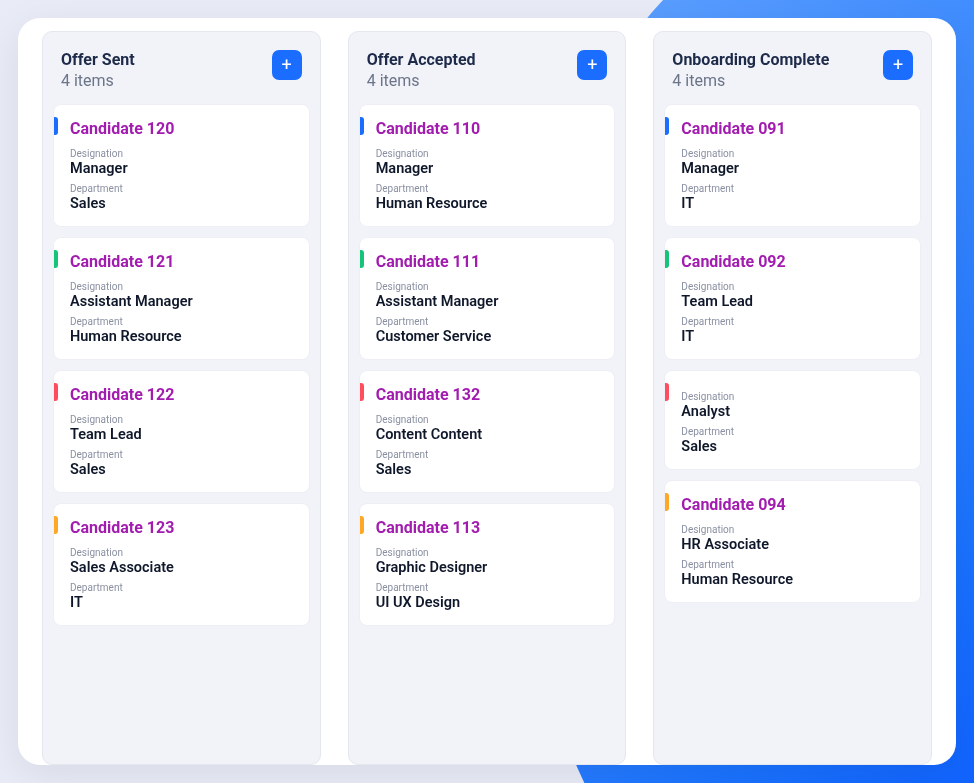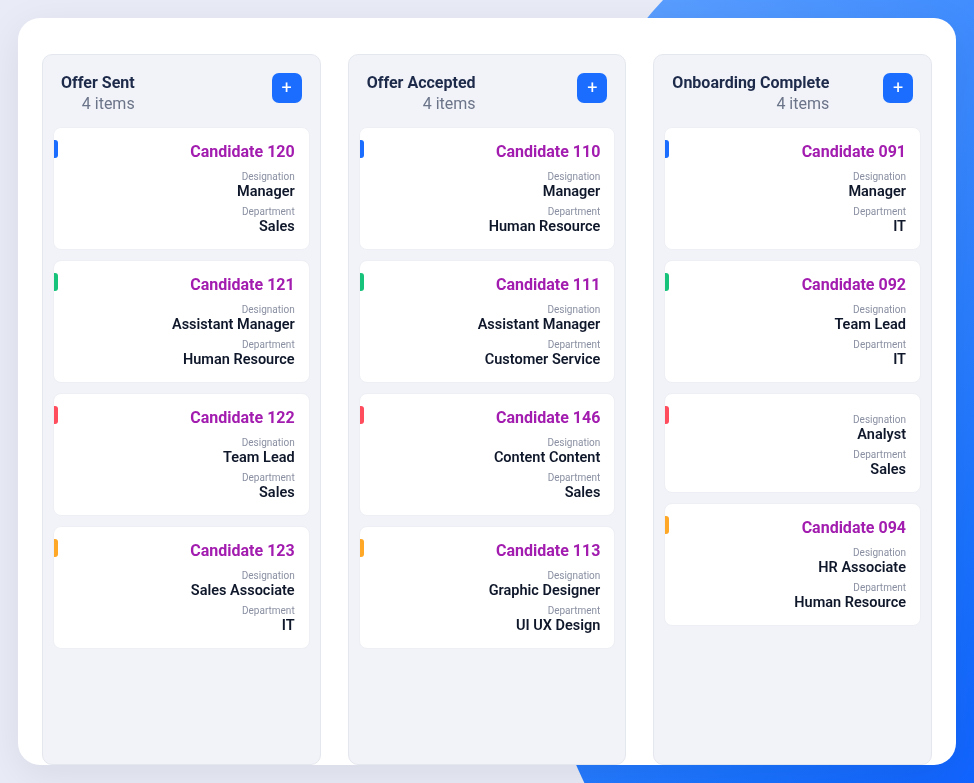--- a/index.html
+++ b/index.html
@@ -26,23 +26,22 @@
     top: 18px;
     left: 18px;
     right: 18px;
     bottom: 18px;
     background: #ffffff;
     border-radius: 22px;
     box-shadow: 0 10px 40px rgba(0,0,0,0.08);
     z-index: 1;
     display: flex;
     gap: 27px;
-    padding: 36px 24px 0 24px;
+    padding: 13px 24px 0 24px;
     overflow: hidden;
-    text-align: right;
   }
   .column {
     flex: 1;
     background: #f1f3f8;
     border: 1px solid #e4e7ee;
     border-radius: 10px;
     padding: 10px;
     display: flex;
     flex-direction: column;
   }
@@ -187,21 +186,21 @@
         <div class="field-value">Human Resource</div>
       </div>
       <div class="card accent-green">
         <div class="card-title">Candidate 111</div>
         <div class="field-label">Designation</div>
         <div class="field-value">Assistant Manager</div>
         <div class="field-label">Department</div>
         <div class="field-value">Customer Service</div>
       </div>
       <div class="card accent-red">
-        <div class="card-title">Candidate 146</div>
+        <div class="card-title">Candidate 132</div>
         <div class="field-label">Designation</div>
         <div class="field-value">Content Content</div>
         <div class="field-label">Department</div>
         <div class="field-value">Sales</div>
       </div>
       <div class="card accent-orange">
         <div class="card-title">Candidate 113</div>
         <div class="field-label">Designation</div>
         <div class="field-value">Graphic Designer</div>
         <div class="field-label">Department</div>

